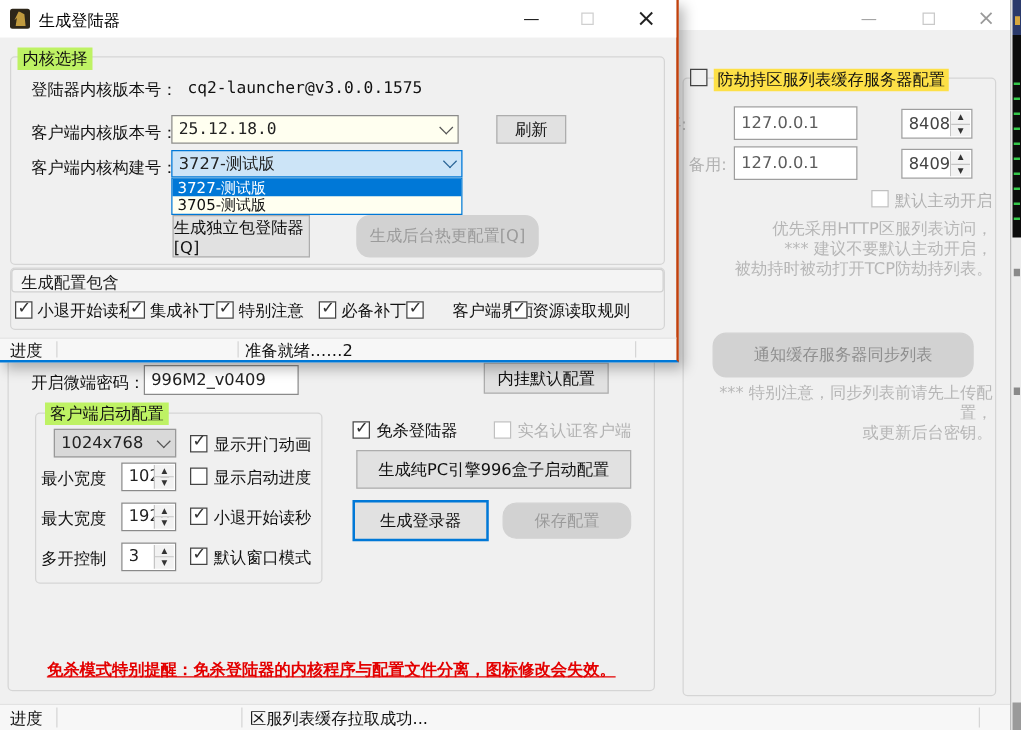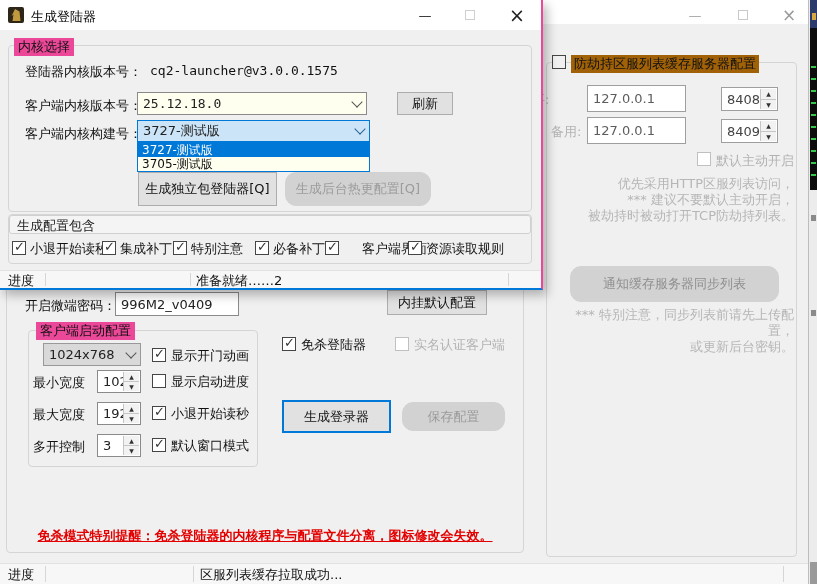--- a/index.html
+++ b/index.html
@@ -7,42 +7,42 @@
   body { font-family:"DejaVu Sans","Liberation Sans",sans-serif; }
   .screen { position:relative; width:817px; height:584px; background:#f0f0f0; overflow:hidden; font-size:13px; color:#1a1a1a; }
   .abs { position:absolute; }
 
   
   .btn { position:absolute; background:#e1e1e1; border:1px solid #adadad; display:flex; align-items:center; justify-content:center; font-size:13px; color:#111; }
   .btn.disabled { background:#d5d5d5; border-color:#cfcfcf; color:#9b9b9b;border-radius:11px; }
   .btn.focused { border:2px solid #0078d7; }
   .input { position:absolute; background:#fff; border:1px solid #8a8a8a; font-size:13px; color:#222; padding:2px 5px; display:flex; align-items:center; }
   .gb { position:absolute; border:1px solid #d5d5d5; border-radius:4px; }
-  .gb-title { position:absolute; background:#ec4899; padding:0 4px; font-size:13px; color:#111; white-space:nowrap; }
+  .gb-title { position:absolute; background:#bef264; padding:0 4px; font-size:13px; color:#111; white-space:nowrap; }
 
   .cb { position:absolute; width:14px; height:14px; background:#fff; border:1px solid #454545; }
   .cb.checked::after { content:"✓"; position:absolute; left:1px; top:-3px; font-size:13px; font-weight:bold; color:#333; }
   .cb.dim { border-color:#c0c0c0; }
   .cb-label { position:absolute; font-size:13px; white-space:nowrap; color:#111; }
   .cb-label.dim { color:#b2b2b2; }
 
   .chev { width:8px; height:8px; border-right:1px solid #555; border-bottom:1px solid #555; transform:rotate(45deg); margin-top:-4px; }
   .spin-col { position:absolute; right:1px; top:1px; bottom:1px; width:16px; border-left:1px solid #c5c5c5; display:flex; flex-direction:column; }
   .spin-col span { flex:1; display:flex; align-items:center; justify-content:center; font-size:6px; color:#333; background:#f2f2f2; }
   .spin-col span:first-child { border-bottom:1px solid #c5c5c5; }
 
   .statusbar { position:absolute; background:#f7f7f7; border-top:1px solid #e2e2e2; }
   .statusbar .sep { position:absolute; top:2px; bottom:2px; width:0; border-left:1px solid #d6d6d6; }
   .statusbar .txt { position:absolute; top:2px; font-size:13px; color:#111; white-space:nowrap; }
 
   .mono { font-family:"DejaVu Sans Mono","Liberation Mono",monospace; }
   .graytxt { color:#b6b6b6; }
 
   
-  .dialog { position:absolute; left:0; top:0; width:543px; height:290px; background:#f0f0f0; border-right:2px solid #ec4899; border-bottom:2px solid #0078d7; box-shadow:4px 5px 10px rgba(0,0,0,.28); z-index:10; }
+  .dialog { position:absolute; left:0; top:0; width:543px; height:290px; background:#f0f0f0; border-right:2px solid #c2410c; border-bottom:2px solid #0078d7; box-shadow:4px 5px 10px rgba(0,0,0,.28); z-index:10; }
   .d-titlebar { position:absolute; left:0; top:0; width:541px; height:30px; background:#fff; }
   .app-icon { position:absolute; left:8px; top:7px; width:16px; height:16px; background:#2d2619; border-radius:2px; overflow:hidden; }
   .app-icon::after { content:""; position:absolute; left:3px; top:2px; width:10px; height:12px; background:#c09a3e; clip-path:polygon(15% 100%,25% 45%,5% 60%,40% 0,85% 20%,95% 100%); }
   .wc { position:absolute; top:0; height:30px; width:34px; display:flex; align-items:center; justify-content:center; color:#222; }
   .maxbox { width:10px; height:10px; border:1px solid #cfcfcf; }
 
   
   .dd { position:absolute; left:137px; top:142px; width:233px; border:1px solid #0078d7; background:#fffff0; z-index:12; }
   .dd-item { height:14px; line-height:14px; font-size:12px; padding-left:4px; color:#111; white-space:nowrap; }
   .dd-item.selected { background:#0078d7; color:#fff; }
@@ -65,21 +65,21 @@
 
     <div class="abs" style="left:543px;top:0;width:267px;height:24px;background:#fff;"></div>
     <div class="wc" style="left:678px;color:#a5a5a5;">—</div>
     <div class="wc" style="left:726px;">
         <span class="maxbox" style="border-color:#c9c9c9;"></span>
       </div>
     <div class="wc" style="left:772px;color:#9a9a9a;font-size:17px;">×</div>
 
     <div class="gb" style="left:546px;top:62px;width:251px;height:495px;"></div>
     <span class="cb" style="left:552px;top:55px;background:#f0f0f0;"></span>
-    <span class="cb-label" style="left:571px;top:55px;background:#a16207;padding:0 3px;">防劫持区服列表缓存服务器配置</span>
+    <span class="cb-label" style="left:571px;top:55px;background:#fde047;padding:0 3px;">防劫持区服列表缓存服务器配置</span>
 
     <span class="cb-label dim" style="left:519px;top:91px;">主要:</span>
     <div class="input" style="left:587px;top:85px;width:99px;height:27px;color:#5c5c5c;border-color:#9e9e9e;">127.0.0.1</div>
     <div class="input" style="left:721px;top:87px;width:57px;height:24px;border-color:#9e9e9e;color:#444;">
       <span>8408</span>
       <span class="spin-col">
           <span>▲</span>
           <span>▼</span>
         </span>
     </div>
@@ -157,20 +157,21 @@
         </span>
     </div>
     <span class="cb checked" style="left:152px;top:438px;"></span>
     <span class="cb-label" style="left:171px;top:437px;">默认窗口模式</span>
 
     <span class="cb checked" style="left:282px;top:337px;"></span>
     <span class="cb-label" style="left:301px;top:336px;">免杀登陆器</span>
     <span class="cb dim" style="left:395px;top:337px;"></span>
     <span class="cb-label dim" style="left:414px;top:336px;">实名认证客户端</span>
 
+    <div class="btn" style="left:285px;top:360px;width:220px;height:31px;">生成纯PC引擎996盒子启动配置</div>
     <div class="btn focused" style="left:282px;top:400px;width:109px;height:33px;">生成登录器</div>
     <div class="btn disabled" style="left:402px;top:402px;width:103px;height:29px;background:#d2d2d2;border-color:#d2d2d2;">保存配置</div>
 
     <div class="abs" style="left:10px;top:527px;width:510px;text-align:center;color:#e30000;font-weight:bold;text-decoration:underline;font-size:13px;">免杀模式特别提醒：免杀登陆器的内核程序与配置文件分离，图标修改会失效。</div>
 
     <div class="statusbar" style="left:0;top:563px;width:810px;height:21px;">
       <span class="txt" style="left:8px;">进度</span>
       <span class="sep" style="left:45px;"></span>
       <span class="sep" style="left:193px;"></span>
       <span class="txt" style="left:200px;">区服列表缓存拉取成功...</span>
@@ -225,21 +226,21 @@
     <div class="input" style="left:137px;top:120px;width:233px;height:22px;background:#cce4f7;border-color:#0078d7;justify-content:space-between;">
       <span>3727-测试版</span>
       <span class="chev" style="border-color:#2a6496;"></span>
     </div>
 
     <div class="dd">
       <div class="dd-item selected">3727-测试版</div>
       <div class="dd-item">3705-测试版</div>
     </div>
 
-    <div class="btn" style="left:138px;top:172px;width:139px;height:34px;">生成独立包登陆器[Q]</div>
+    <div class="btn" style="left:138px;top:172px;width:110px;height:34px;">生成独立包登陆器[Q]</div>
     <div class="btn disabled" style="left:285px;top:172px;width:146px;height:34px;background:#d2d2d2;border-color:#d2d2d2;">生成后台热更配置[Q]</div>
 
     <div class="gb" style="left:8px;top:214px;width:524px;height:50px;"></div>
     <div class="abs" style="left:9px;top:215px;width:522px;height:19px;border:1px solid #d0d0d0;border-radius:3px;background:#f4f4f4;">
       <span class="abs" style="left:7px;top:1px;font-size:13px;">生成配置包含</span>
     </div>
 
     <span class="cb checked" style="left:12px;top:241px;"></span>
     <span class="cb-label" style="left:30px;top:240px;">小退开始读秒</span>
     <span class="cb checked" style="left:102px;top:241px;"></span>

